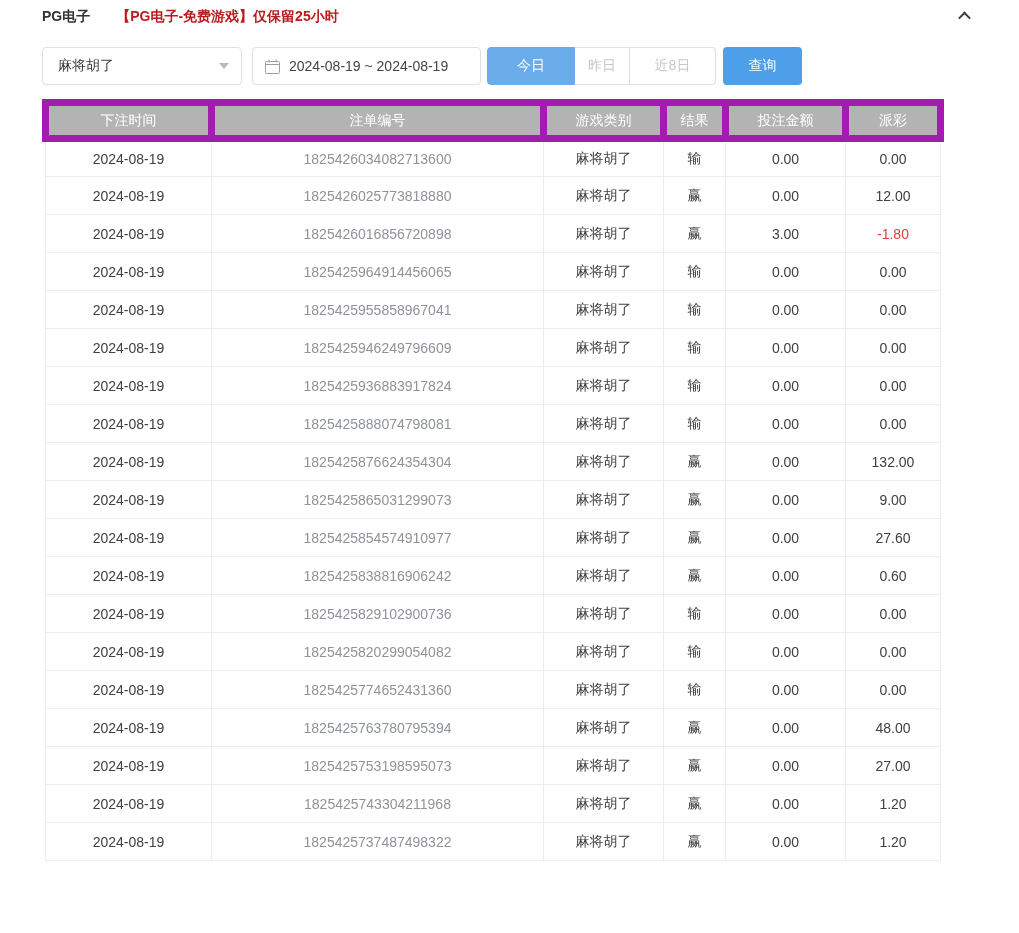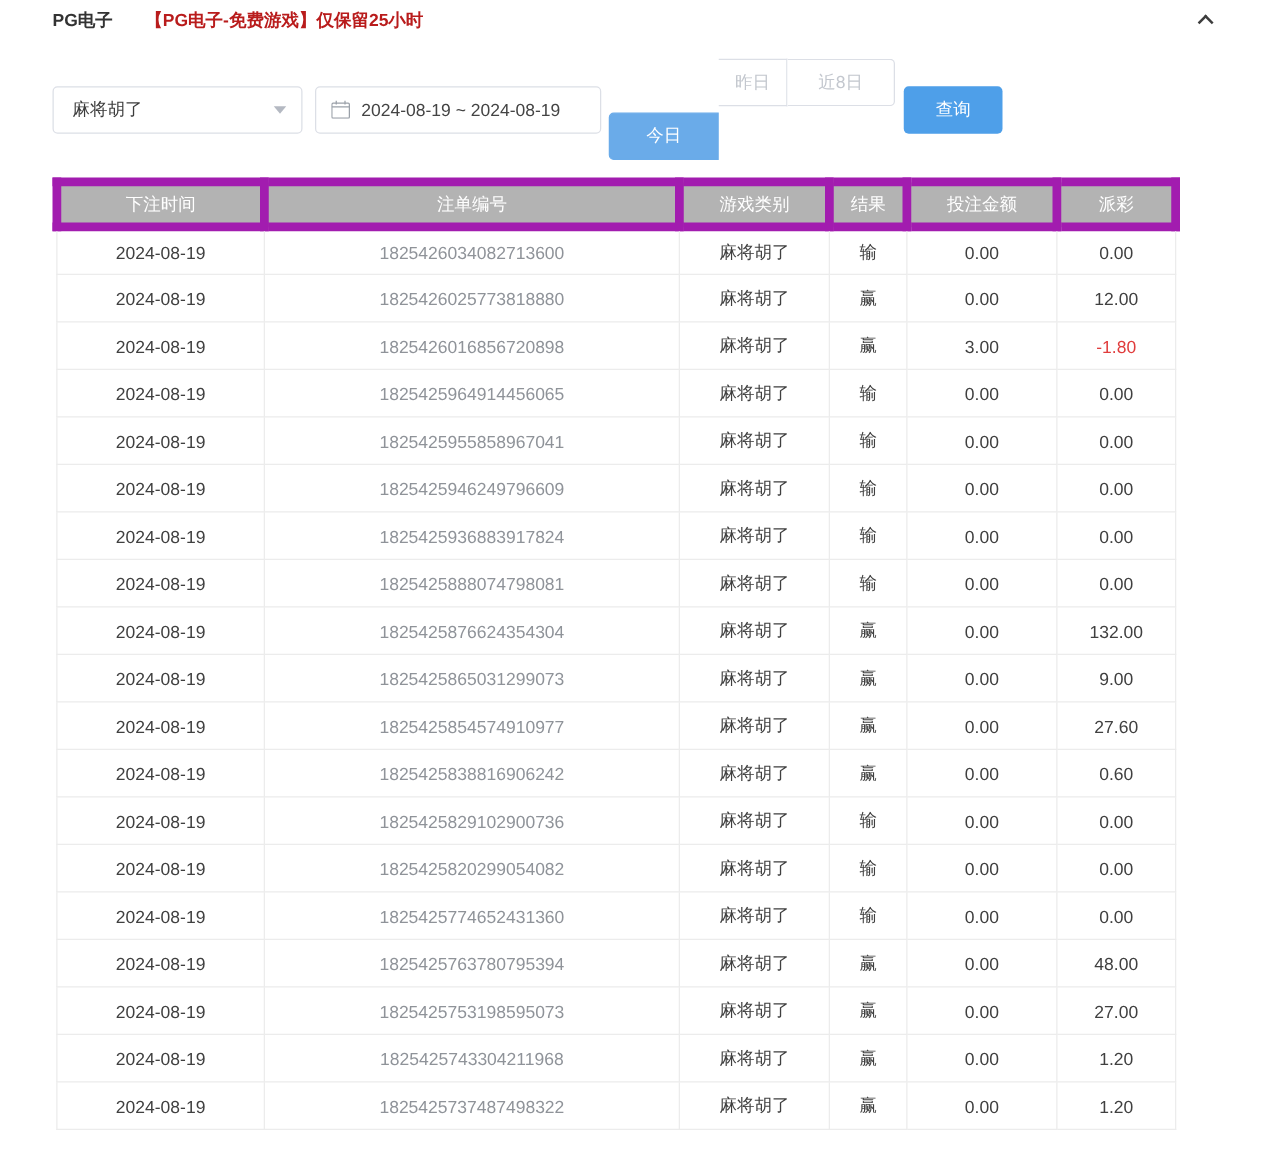--- a/index.html
+++ b/index.html
@@ -18,21 +18,21 @@
   .collapse-btn { width: 26px; height: 20px; display: flex; align-items: center; justify-content: center; background: none; border: none; padding: 0; cursor: pointer; }
   .chevron-up { display: inline-block; width: 9px; height: 9px; border-top: 2px solid #3d3d3d; border-left: 2px solid #3d3d3d; transform: rotate(45deg) translate(1px,1px); }
 
   .filters { margin-top: 21px; display: flex; align-items: center; }
   .select { width: 200px; height: 38px; border: 1px solid #dcdfe6; border-radius: 4px; display: flex; align-items: center; justify-content: space-between; padding: 0 12px 0 15px; background: #fff; cursor: pointer; color: #3c3c3c; }
   .caret-down { width: 0; height: 0; border-left: 5px solid transparent; border-right: 5px solid transparent; border-top: 6px solid #b4b9c2; }
   .daterange { margin-left: 10px; width: 229px; height: 38px; border: 1px solid #dcdfe6; border-radius: 4px; display: flex; align-items: center; padding: 0 12px; gap: 9px; background: #fff; cursor: pointer; color: #444; }
   .btn-group { margin-left: 6px; display: flex; }
   .quick { height: 38px; border: 1px solid #dcdfe6; background: #fff; color: #c3c7ce; font-size: 14px; padding: 0; cursor: pointer; font-family: inherit; }
   .quick + .quick { border-left: none; }
-  .quick:first-child { border-radius: 4px 0 0 4px; margin-top: 43px; }
+  .quick:first-child { border-radius: 4px 0 0 4px; }
   .quick:last-child { border-radius: 0 4px 4px 0; }
   .quick.active { background: #6aabe9; border-color: #6aabe9; color: #fff; }
   .w-today { width: 88px; } .w-yest { width: 55px; } .w-8d { width: 86px; }
   .search-btn { margin-left: 7px; width: 79px; height: 38px; border: none; border-radius: 4px; background: #4e9fe9; color: #fff; font-size: 14px; cursor: pointer; font-family: inherit; }
 
   table { border-collapse: collapse; table-layout: fixed; width: 895px; }
   .summary { margin-top: 22px; }
   .summary th { background: #e9e9e9; font-weight: 400; height: 39px; border: 1px solid #dcdcdc; text-align: center; color: #333; font-size: 14px; }
   .summary td { height: 39px; border: 1px solid #e6e6e6; text-align: center; background: #fff; color: #333; }
   .summary td.negative { color: #e03c3c; }

